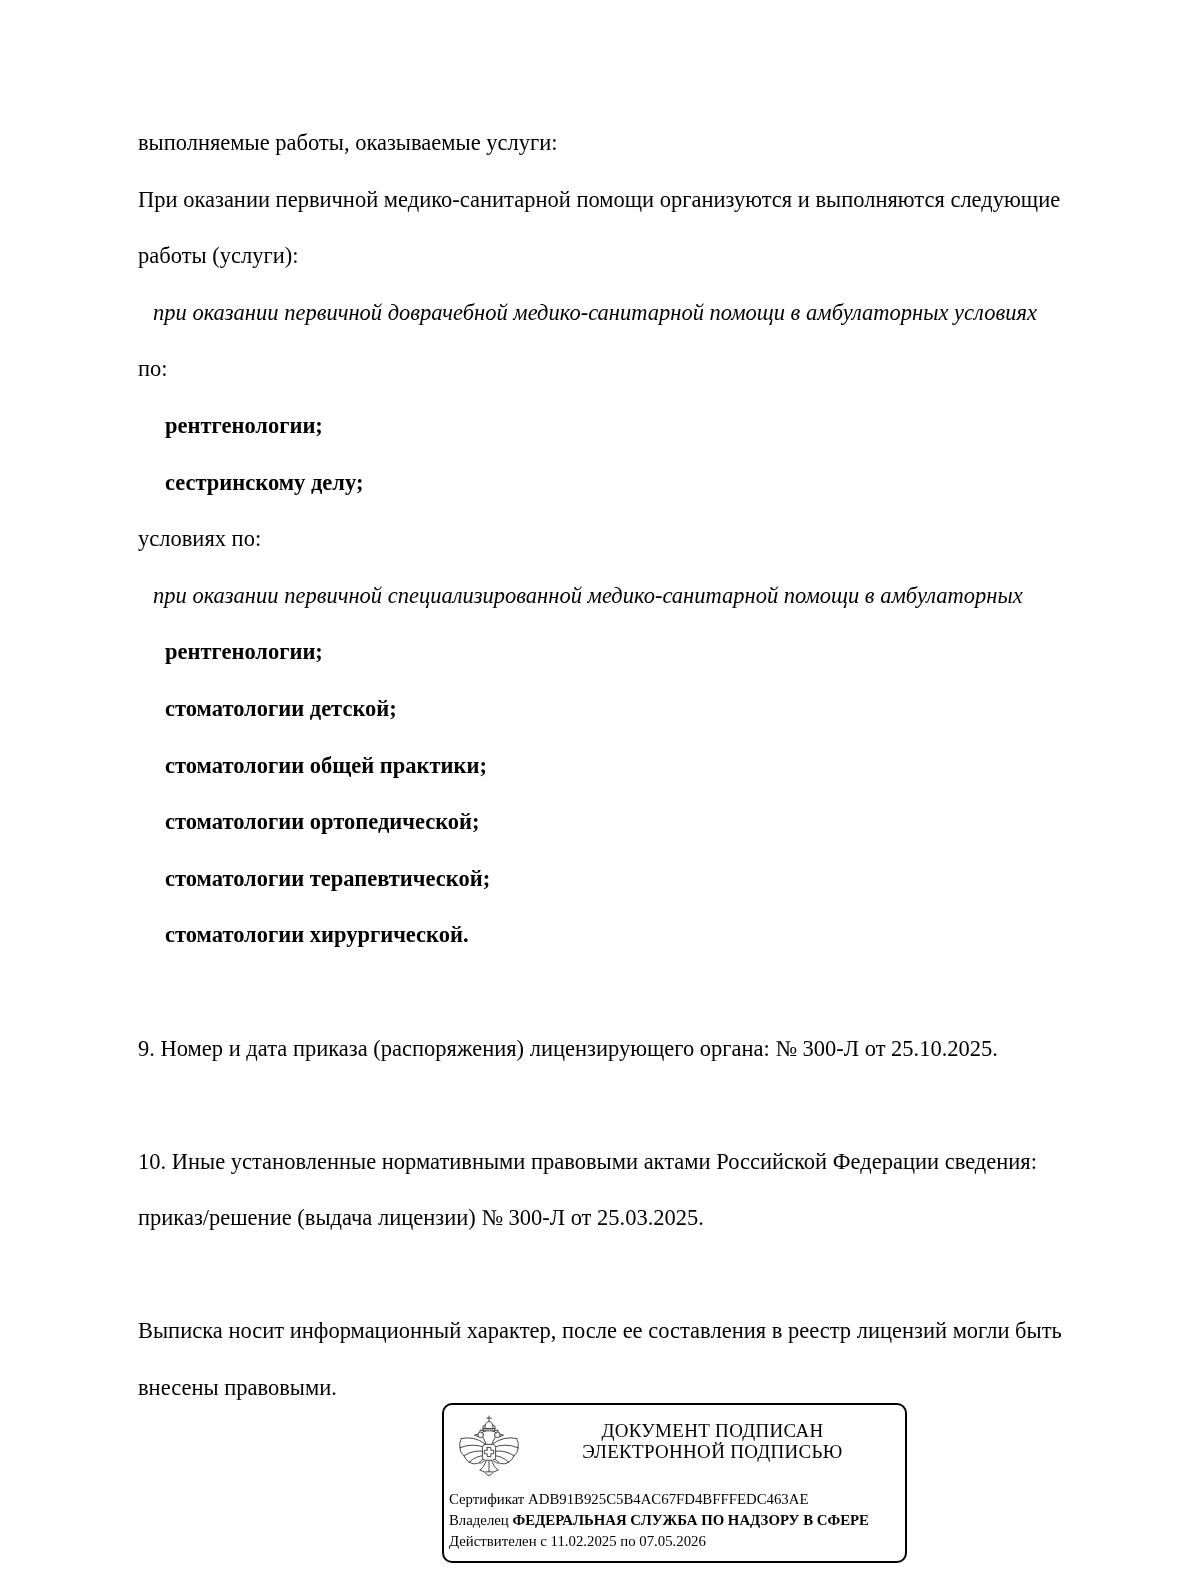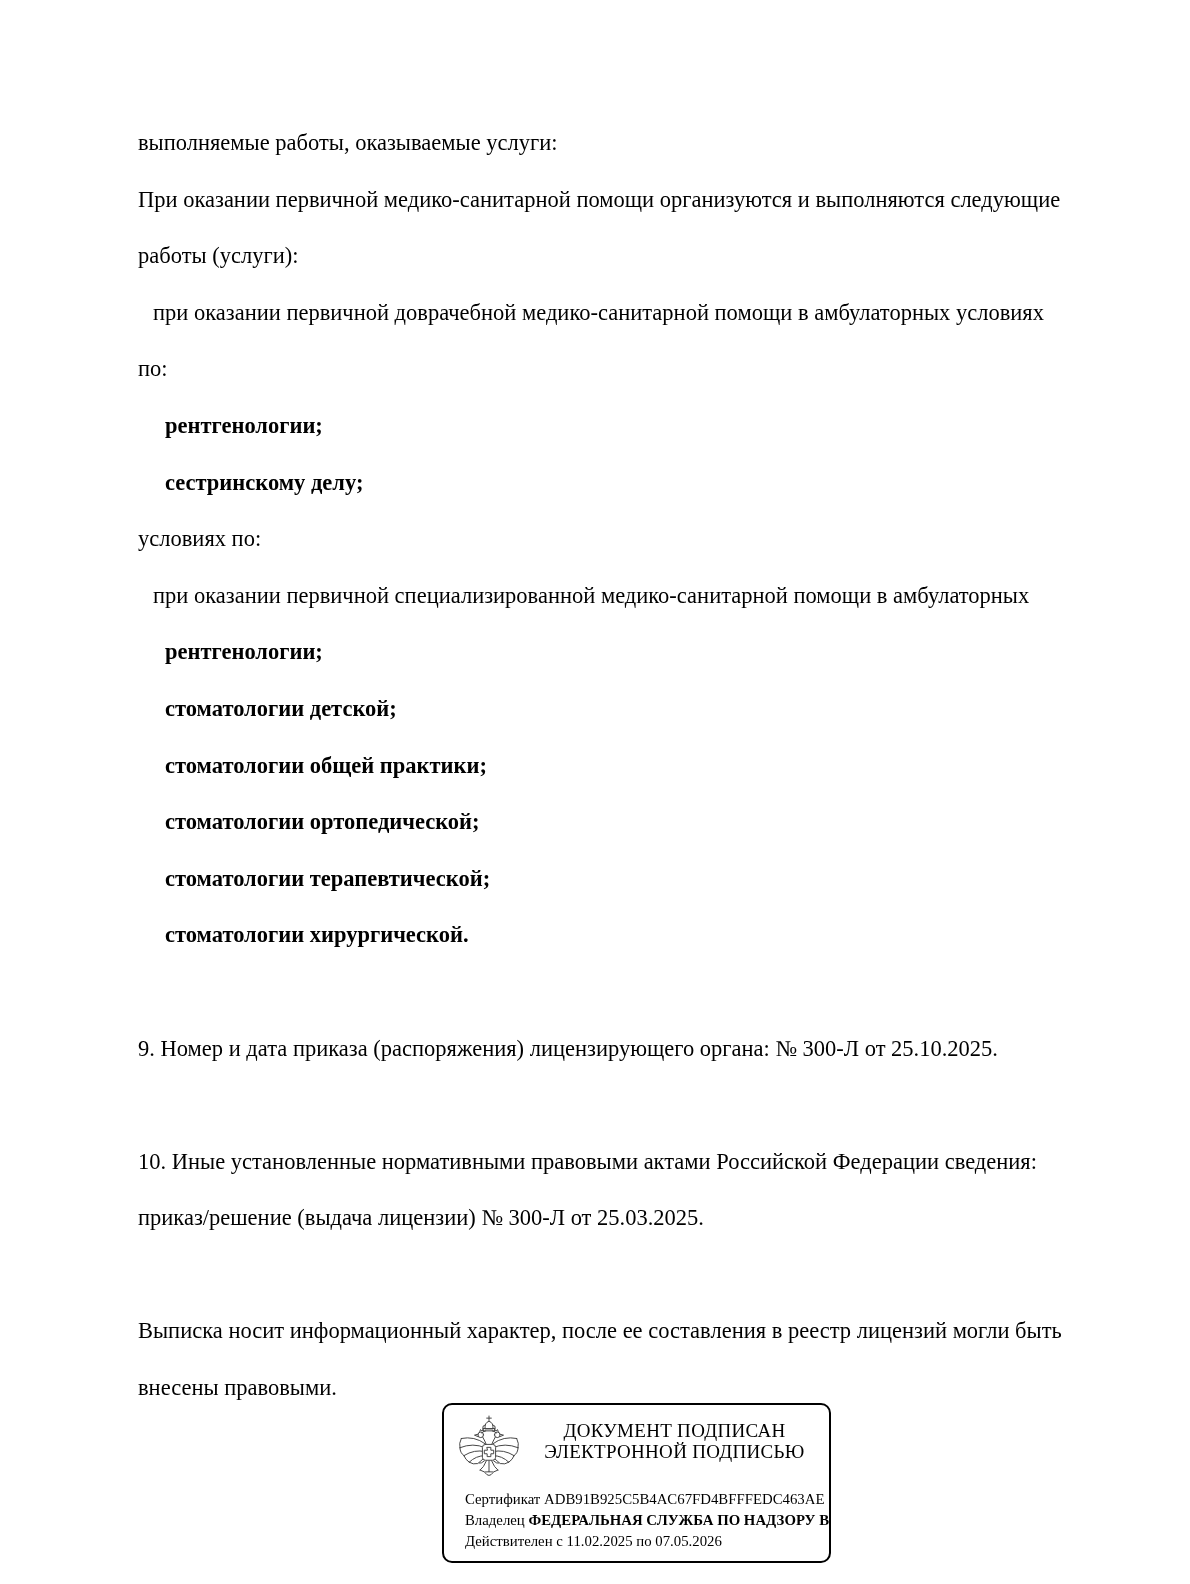--- a/index.html
+++ b/index.html
@@ -16,29 +16,29 @@
   
   .doc-body {
     position: absolute;
     left: 138px;
     top: 101px;
     font-size: 22.5px;
     line-height: 28.6px;
     white-space: nowrap;
   }
   .doc-body .line { min-height: 28.6px; margin-top: 28px; }
-  .doc-body .indent-1 { padding-left: 15px; }
+  .doc-body .indent-1 { padding-left: 15px; font-style: italic; }
   .doc-body .indent-2 { padding-left: 27px; font-weight: bold; }
 
   
   .stamp {
     position: absolute;
     left: 442px;
     top: 1403px;
-    width: 389px;
+    width: 465px;
     height: 160px;
     box-sizing: border-box;
     border: 2.5px solid #000000;
     border-radius: 10px;
     background: #ffffff;
     overflow: hidden;
   }
   .stamp-emblem {
     position: absolute;
     left: 12px;
@@ -52,21 +52,21 @@
     left: 82px;
     right: 6px;
     top: 16px;
     text-align: center;
     font-size: 19px;
     line-height: 20.5px;
     letter-spacing: 0.3px;
   }
   .stamp-info {
     position: absolute;
-    left: 21px;
+    left: 5px;
     top: 84px;
     right: 0;
     font-size: 14.8px;
     line-height: 21px;
     white-space: nowrap;
   }
   .bold { font-weight: bold; }
 </style>
 </head>
 <body>

